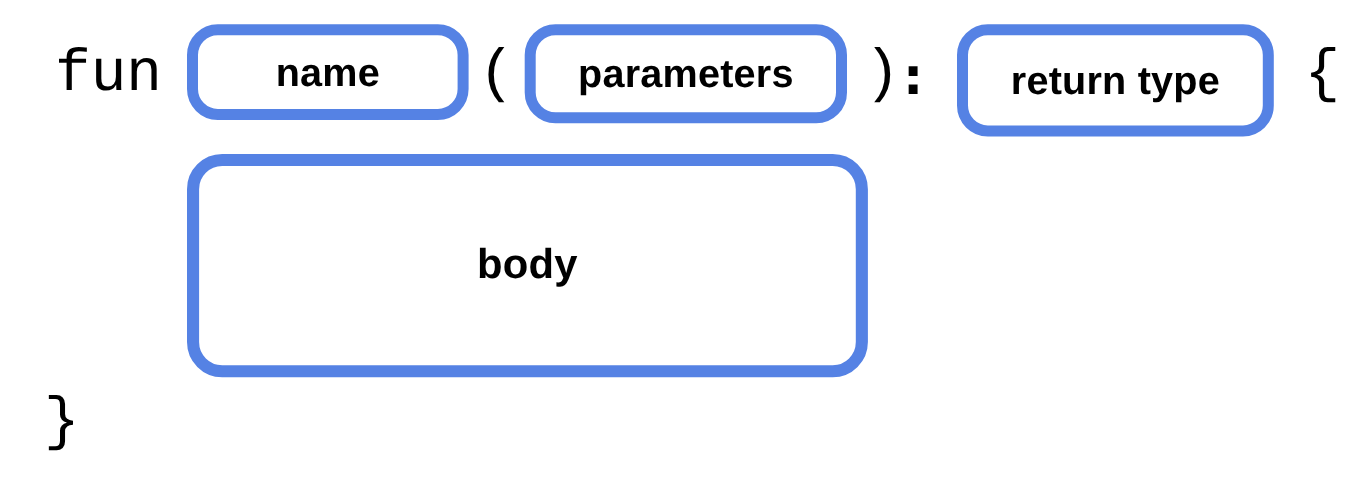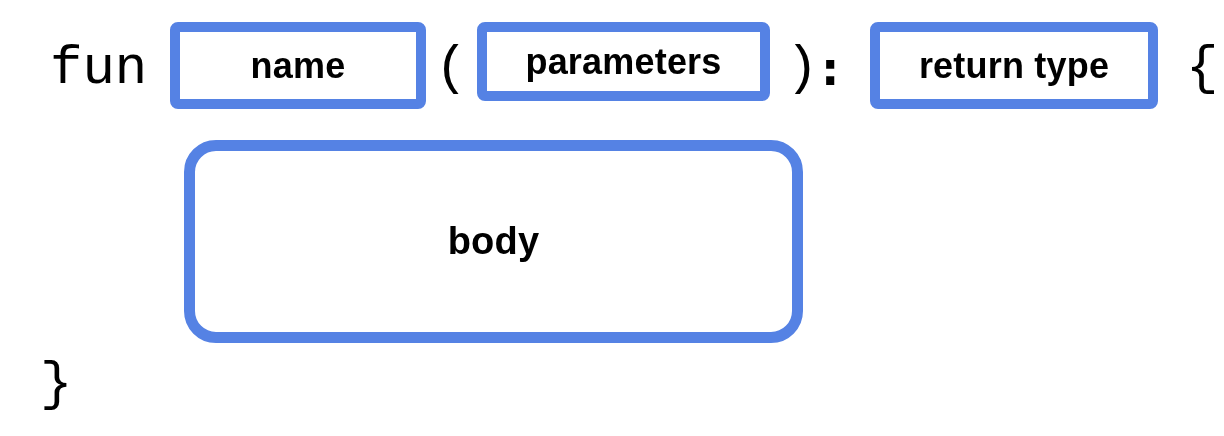--- a/index.html
+++ b/index.html
@@ -31,39 +31,38 @@
     font-size: 46px;
     line-height: 1;
     color: #000000;
   }
   
   .slot {
     position: absolute;
     box-sizing: border-box;
     background: #ffffff;
     border: 10px solid var(--accent, #5582E4);
-    border-radius: 8px;
+    border-radius: 28px;
     display: flex;
     align-items: center;
     justify-content: center;
     font-family: "Liberation Sans", sans-serif;
     font-weight: 700;
     font-size: 36px;
     color: #000000;
     letter-spacing: 0.2px;
   }
   .slot-name        { left: 170px; top: 22px;  width: 256px; height: 87px; }
-  .slot-parameters  { left: 477px; top: 22px;  width: 293px; height: 79px; }
-  .slot-return-type { left: 870px; top: 22px;  width: 288px; height: 87px; }
+  .slot-parameters  { left: 477px; top: 22px;  width: 293px; height: 90px; }
+  .slot-return-type { left: 870px; top: 22px;  width: 288px; height: 102px; }
   .slot-body {
     left: 170px; top: 140px; width: 619px; height: 203px;
     border-width: 11px;
     border-radius: 32px;
     font-size: 38px;
-    margin-left: 14px;
   }
   .tok-fun         { left: 50px;   top: 42px;  }
   .tok-open-paren  { left: 435px;  top: 42px;  }
   .tok-close-paren { left: 786px;  top: 42px;  }
   .tok-colon       { left: 821px;  top: 46px;  }
   .tok-open-brace  { left: 1186px; top: 42px;  }
   .tok-close-brace { left: 40px;   top: 358px; }
 </style>
 </head>
 <body>

